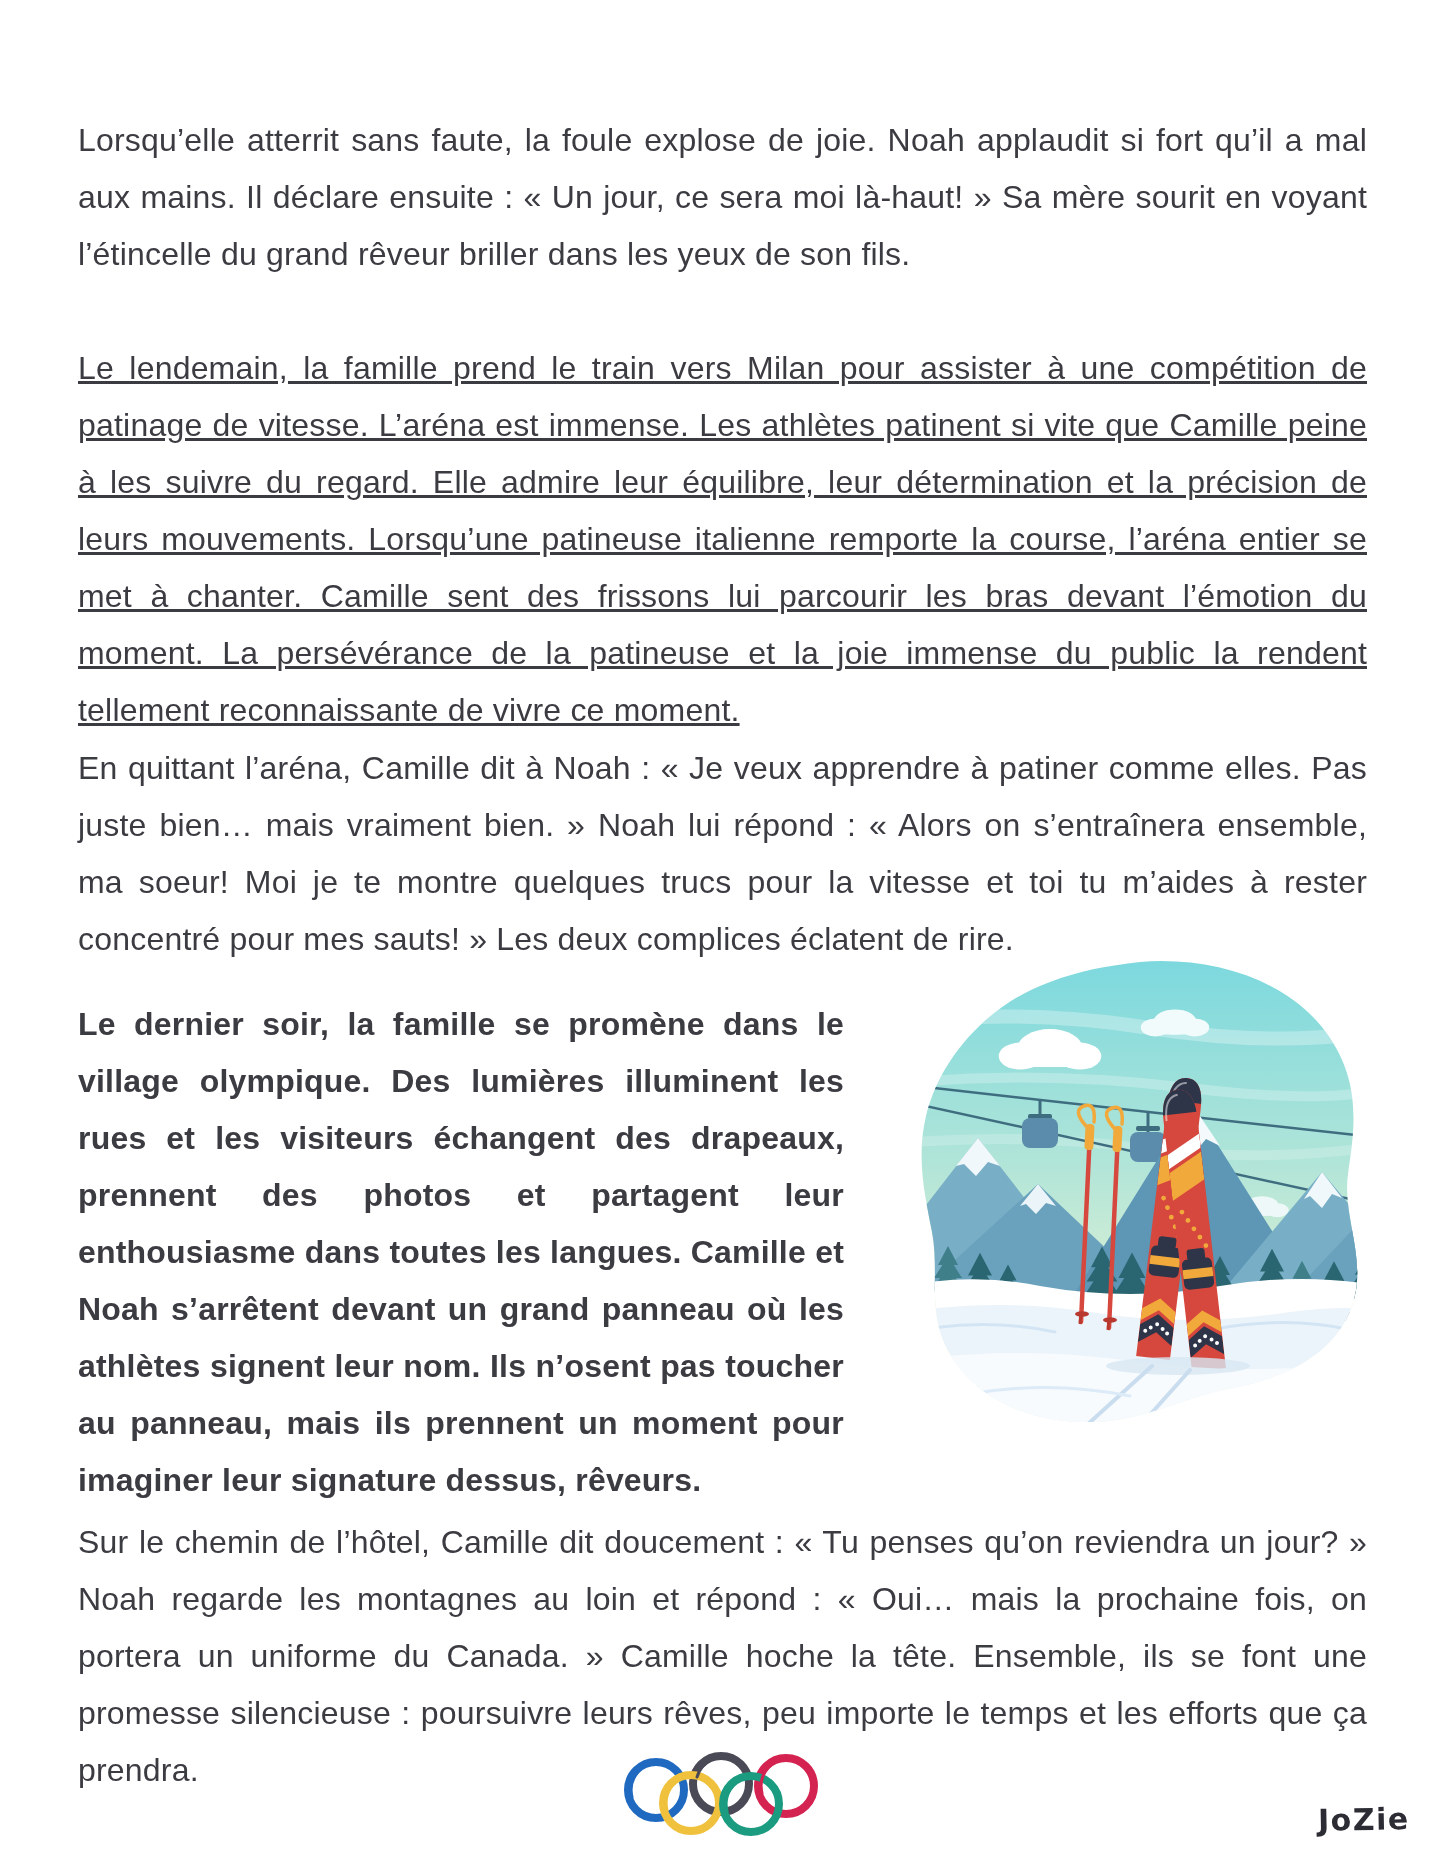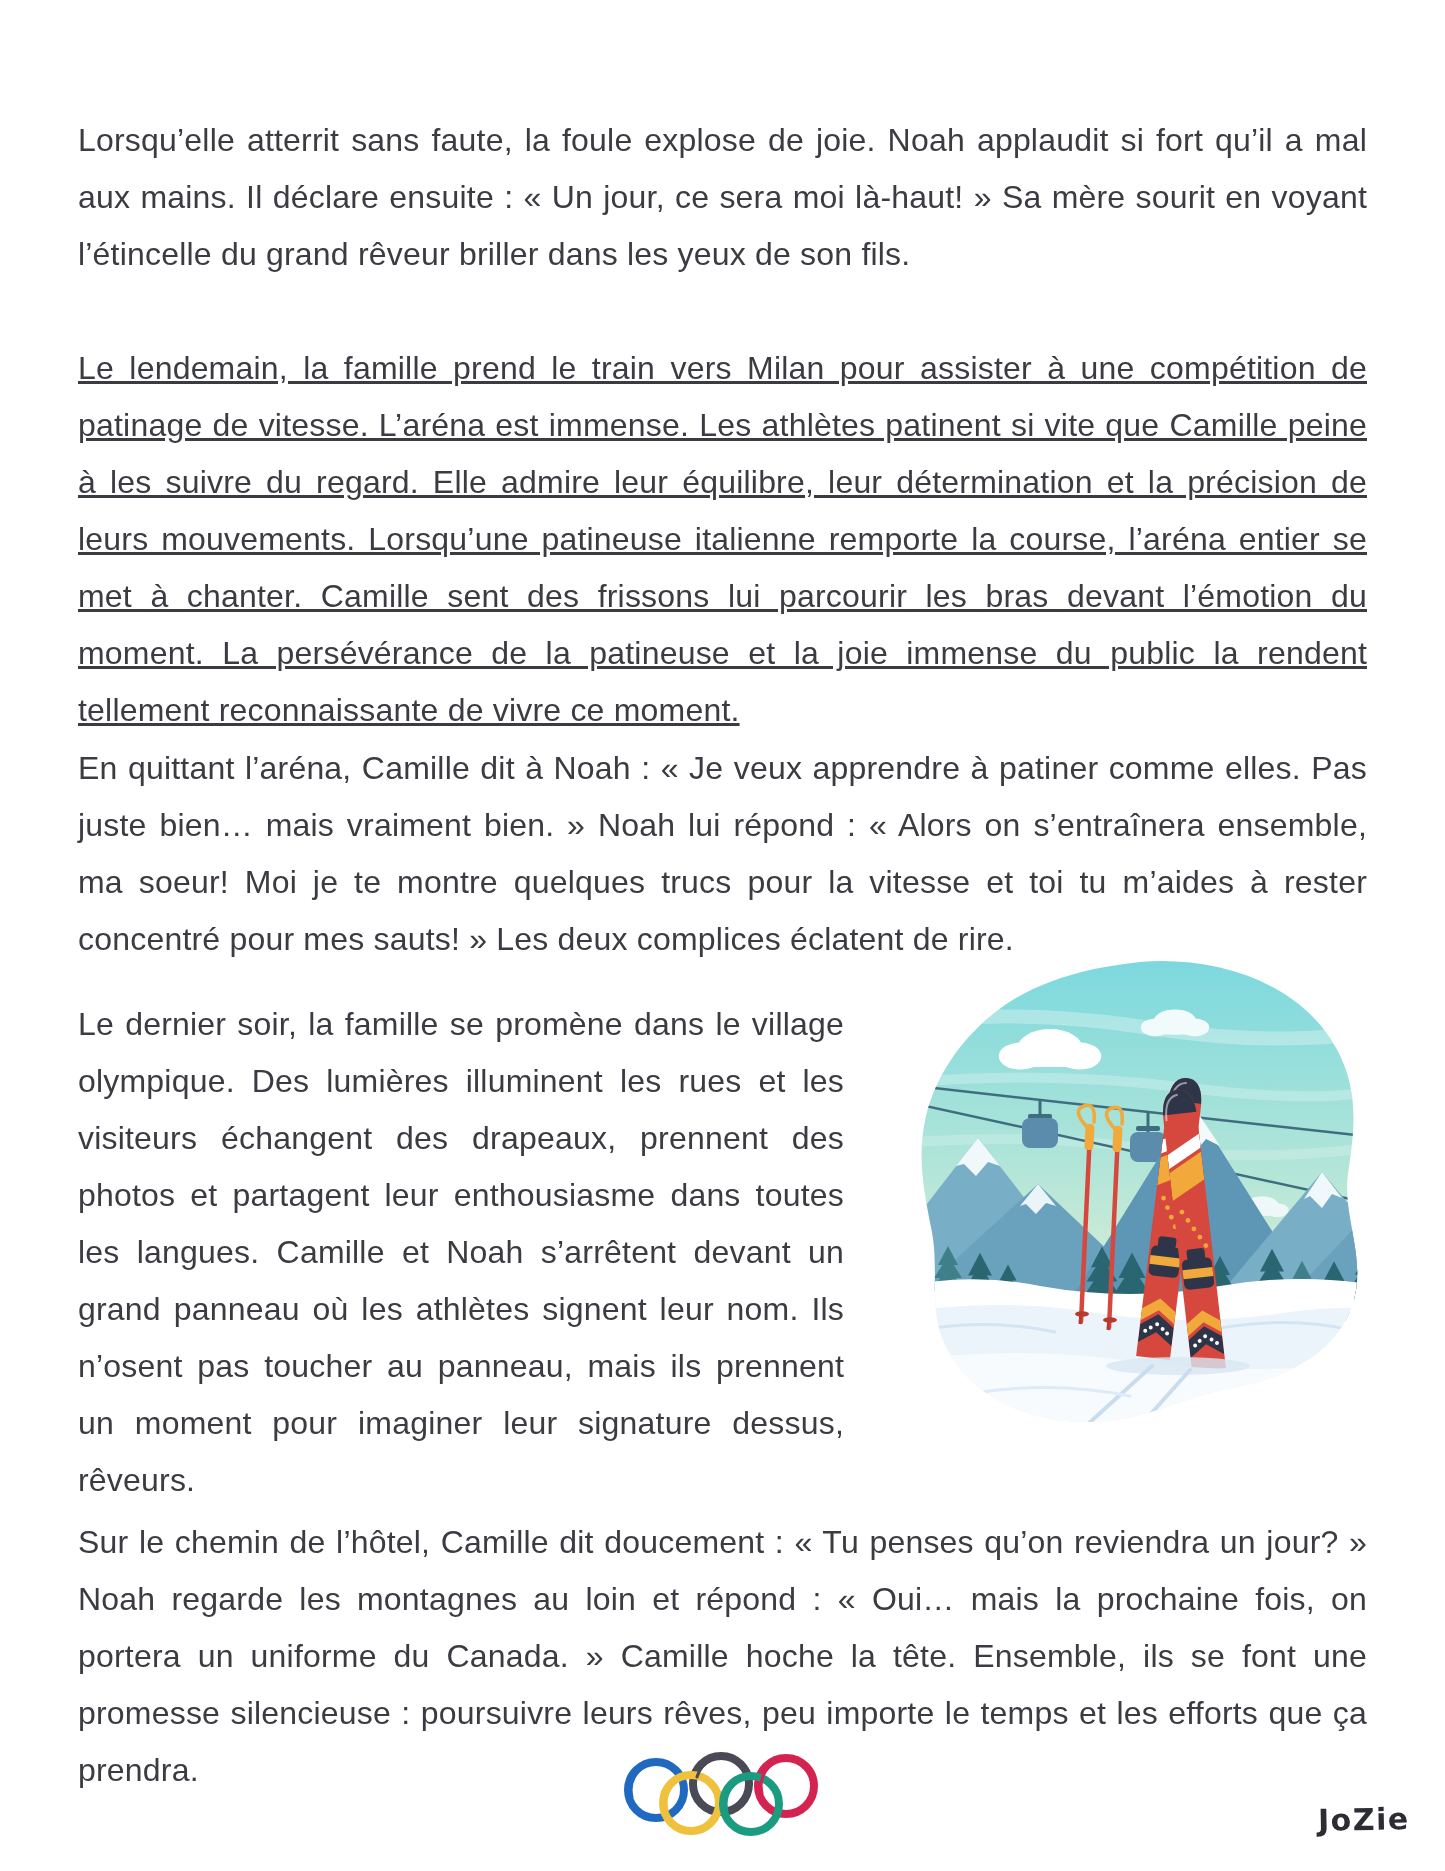--- a/index.html
+++ b/index.html
@@ -24,21 +24,21 @@
     font-size:32px;
     line-height:57px;
     font-weight:400;
     letter-spacing:.2px;
     text-align:justify;
     color:var(--text);
   }
   #p1{ top:112px; }
   #p2{ top:340px;text-decoration:underline; }
   #p3{ top:740px; }
-  #p4{ top:996px; width:766px; }
+  #p4{ top:996px; width:766px;font-weight:bold; }
   #p5{ top:1514px; }
   .illustration{
     position:absolute;
     left:890px;
     top:956px;
     width:500px;
     height:470px;
   }
   .rings{
     position:absolute;

